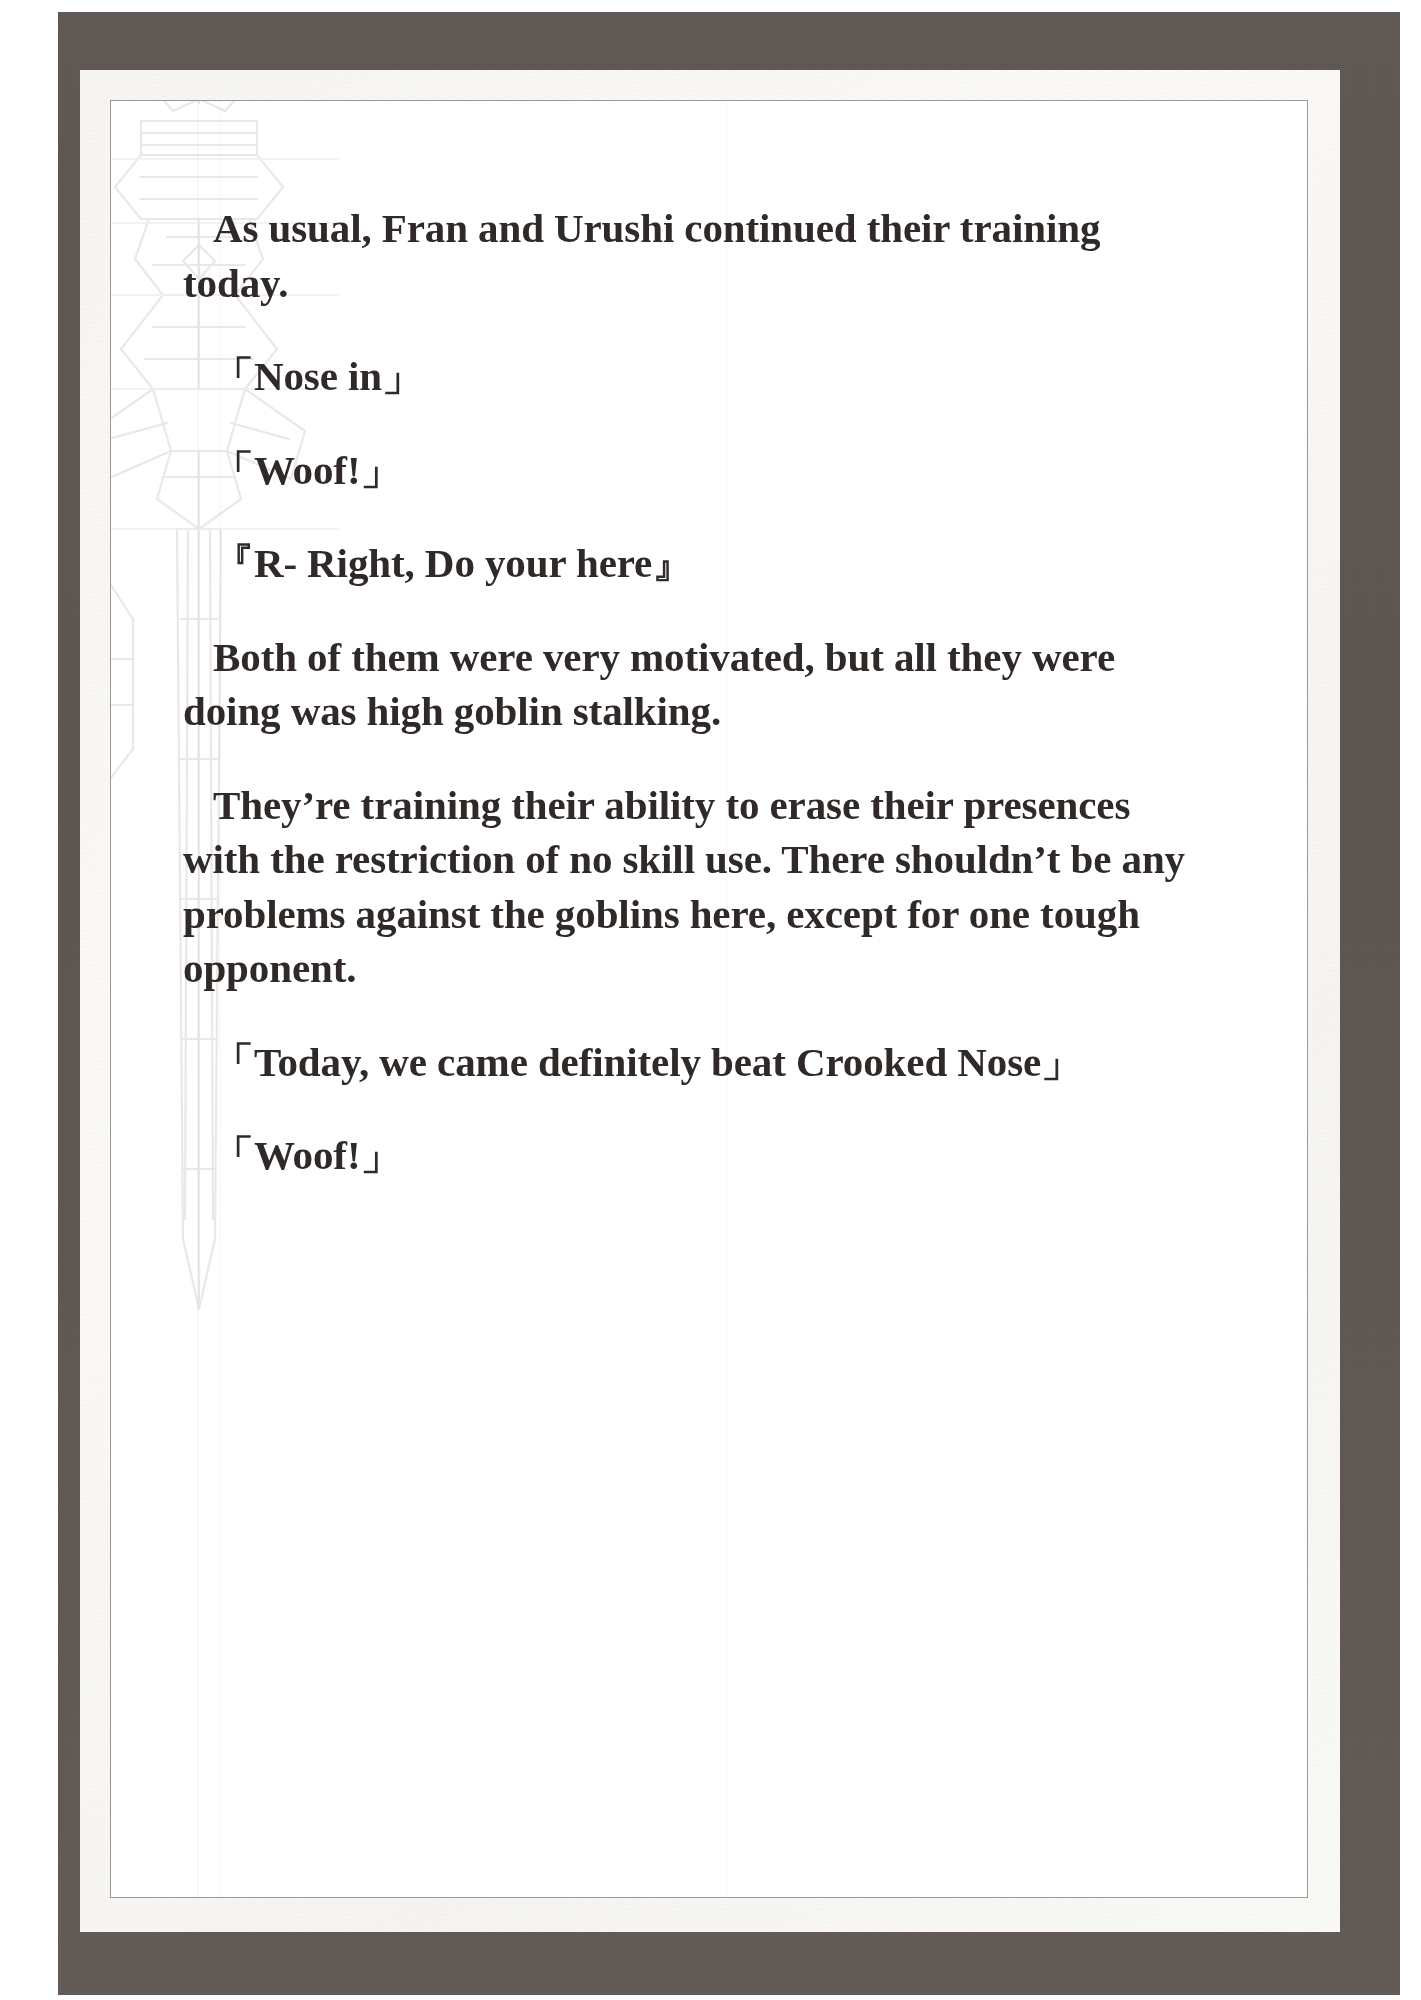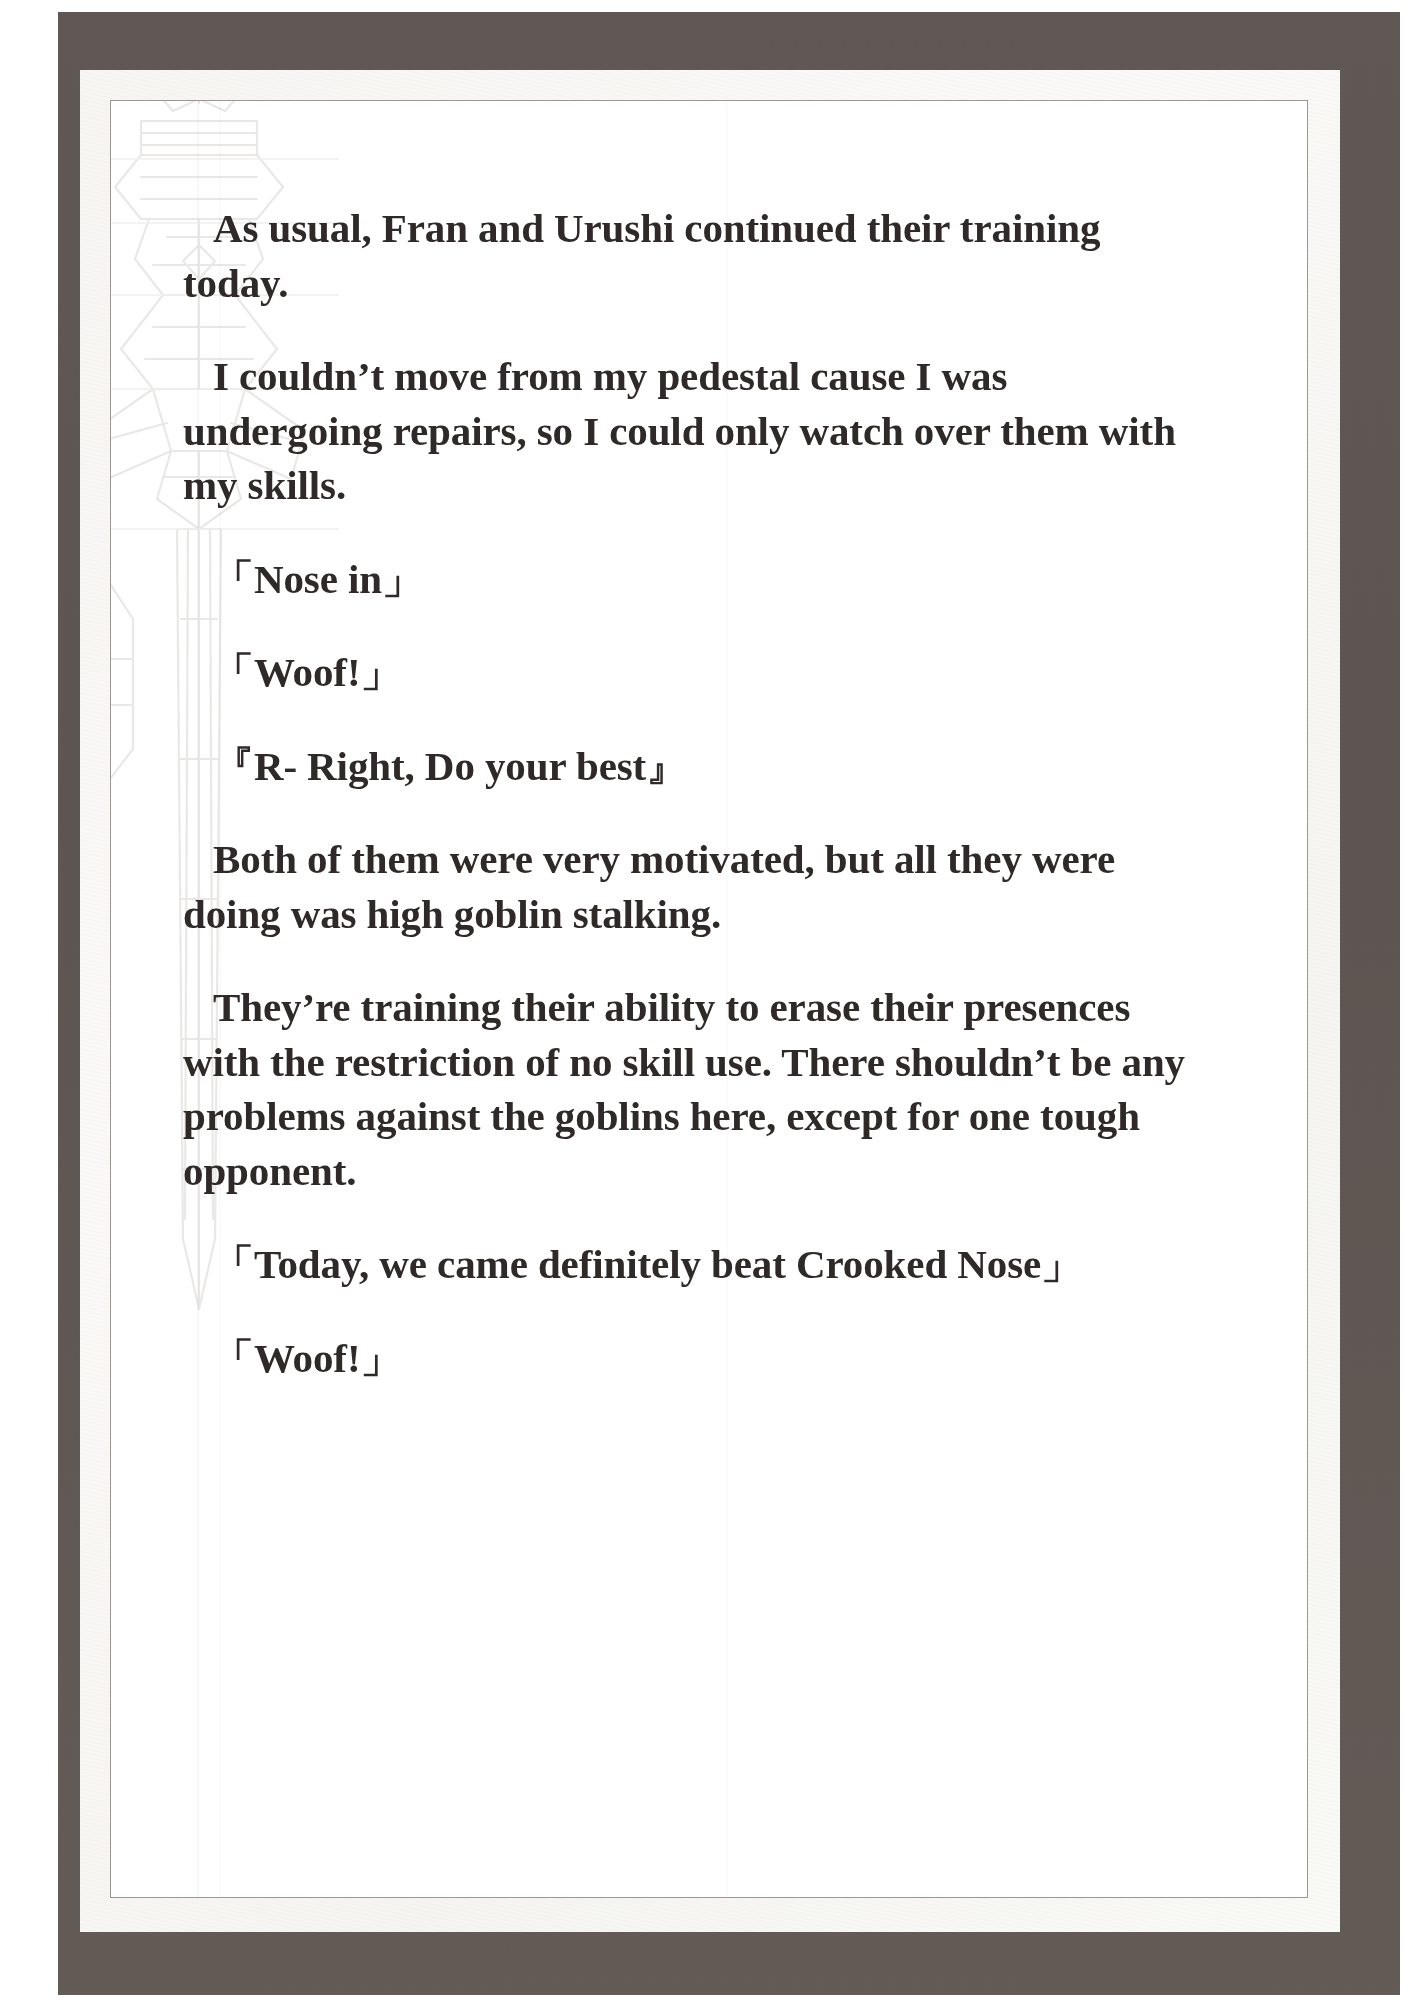--- a/index.html
+++ b/index.html
@@ -182,24 +182,23 @@
               <path d="M20 330 L290 330"></path>
               <path d="M20 470 L290 470"></path>
             </g>
           </svg>
         </div>
 
         <div class="scanlines"></div>
 
         <div class="text-body">
           <p class="para indent">As usual, Fran and Urushi continued their training today.</p>
-          <p class="para indent">I couldn’t move from my pedestal cause I was undergoing repairs, so I could only watch over them with my skills.</p>
           <p class="para indent">「Nose in」</p>
           <p class="para indent">「Woof!」</p>
-          <p class="para indent">『R- Right, Do your best』</p>
+          <p class="para indent">『R- Right, Do your here』</p>
           <p class="para indent">Both of them were very motivated, but all they were doing was high goblin stalking.</p>
           <p class="para indent">They’re training their ability to erase their presences with the restriction of no skill use. There shouldn’t be any problems against the goblins here, except for one tough opponent.</p>
           <p class="para indent">「Today, we came definitely beat Crooked Nose」</p>
           <p class="para indent">「Woof!」</p>
         </div>
 
       </div>
     </div>
   </div>
 </div>

